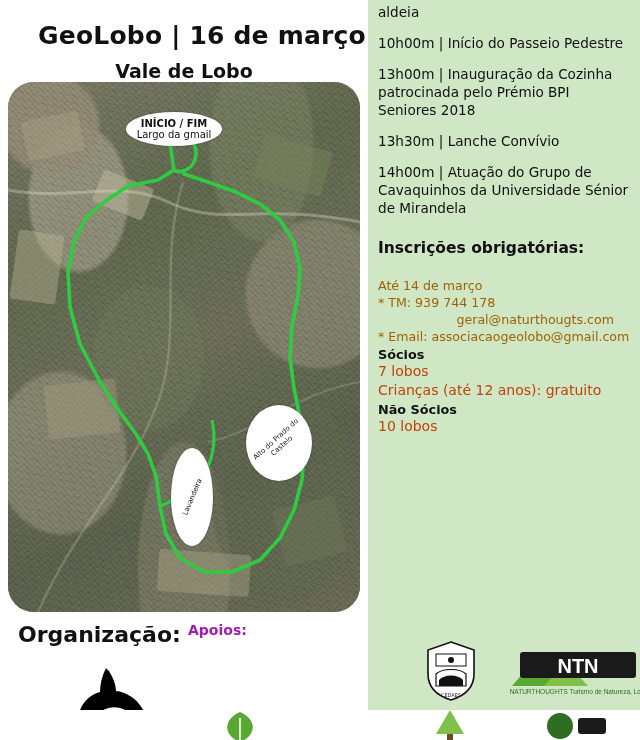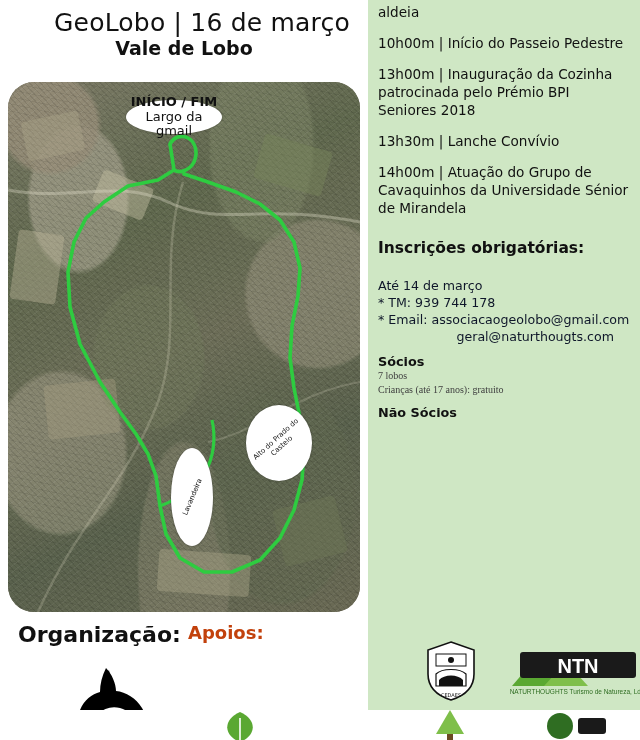--- a/index.html
+++ b/index.html
@@ -18,31 +18,32 @@
 
   
   #left-col {
     position: absolute;
     left: 0; top: 0;
     width: 368px; height: 740px;
   }
   #title-main {
     text-align: center;
     font-size: 25px;
-    font-weight: normal;
+    font-weight: bold;
     color: #111111;
     letter-spacing: 0.2px;
-    margin-top: 8px;
+    margin-top: 21px;
     padding-left: 36px;
   }
   #title-sub {
     text-align: center;
     font-size: 19px;
     font-weight: bold;
     color: #111111;
+    margin-top: 10px;
   }
 
   
   #map-wrap {
     position: absolute;
     left: 8px; top: 82px;
     width: 352px; height: 530px;
     border-radius: 26px;
     overflow: hidden;
     background: #6f6a58;
@@ -84,40 +85,40 @@
     font-size: 7px;
     text-align: center;
     display: flex;
     align-items: center;
     justify-content: center;
     line-height: 1.15;
     padding: 2px;
     box-shadow: 0 0 2px rgba(0,0,0,0.4);
   }
   #label-inicio {
-    left: 118px; top: 18px; width: 96px; height: 34px;
-    font-size: 13px;
+    left: 118px; top: 30px; width: 96px; height: 34px;
+    font-size: 10px;
   }
   #label-lavandeira {
     left: 163px; top: 366px; width: 42px; height: 98px;
   }
   #label-lavandeira span { transform: rotate(-67deg); white-space: nowrap; display:block; }
   #label-cast {
     left: 238px; top: 323px; width: 66px; height: 76px;
   }
   #label-cast span { transform: rotate(-42deg); display:block; line-height:1.25; }
 
   
   #org-title {
     position: absolute; left: 18px; top: 622px;
     font-size: 22px; font-weight: bold; color: #111;
   }
   #apoios-title {
     position: absolute; left: 188px; top: 622px;
-    font-size: 18px; font-weight: bold; color: #c2410c;
+    font-size: 14px; font-weight: bold; color: #a21caf;
   }
   #wolf-logo {
     position: absolute; left: 62px; top: 664px;
     width: 92px; height: 76px;
   }
 
   
   #right-col {
     position: absolute;
     left: 368px; top: 0;
@@ -135,29 +136,29 @@
   #sched-first { padding-top: 4px; }
 
   #insc-title {
     font-size: 15.5px;
     font-weight: bold;
     color: #111;
     margin: 22px 0 20px 0;
   }
   .insc-line {
     font-size: 12.6px;
-    color: #0f172a;
+    color: #a16207;
     line-height: 1.35;
   }
   .insc-line.indent { text-align: right; padding-right: 16px; }
   .grp-head {
     font-size: 12.8px; font-weight: bold; color: #111;
-    margin-top: 9px;
-  }
-  .grp-line { font-size: 10px; color: #404040; line-height: 1.35; font-family: Liberation Serif, serif; }
+    margin-top: 2px;
+  }
+  .grp-line { font-size: 14px; color: #c2410c; line-height: 1.35; }
 
   
   #logos-row {
     position: absolute; left: 0; top: 636px;
     width: 272px; height: 104px; margin-left: 36px;
   }
   #logo-cedaes {
     position: absolute; left: 16px; top: 4px;
     width: 62px; height: 62px;
   }
@@ -243,28 +244,29 @@
 
     <div class="sched" id="sched-first">aldeia</div>
     <div class="sched">10h00m | Início do Passeio Pedestre</div>
     <div class="sched">13h00m | Inauguração da Cozinha patrocinada pelo Prémio BPI Seniores 2018</div>
     <div class="sched">13h30m | Lanche Convívio</div>
     <div class="sched">14h00m | Atuação  do Grupo de Cavaquinhos da Universidade Sénior de Mirandela</div>
 
     <div id="insc-title">Inscrições obrigatórias:</div>
     <div class="insc-line">Até 14 de março</div>
     <div class="insc-line">* TM: 939 744 178</div>
+    <div class="insc-line indent">geral@naturthougts.com</div>
     <div class="insc-line">* Email: associacaogeolobo@gmail.com</div>
-    <div class="insc-line indent">geral@naturthougts.com</div>
 
     <div class="grp-head">Sócios</div>
     <div class="grp-line"> 7 lobos</div>
-    <div class="grp-line">Crianças (até 17 anos): gratuito</div>
+    <div class="grp-line">Crianças (até 12 anos): gratuito</div>
 
     <div class="grp-head">Não Sócios</div>
+    <div class="grp-line">10 lobos</div>
 
     <div id="logos-row">
       <svg id="logo-cedaes" viewBox="0 0 62 62">
         <path d="M31,2 L54,10 L54,34 C54,48 44,56 31,60 C18,56 8,48 8,34 L8,10 Z" fill="#ffffff" stroke="#111" stroke-width="1.6"></path>
         <rect x="16" y="14" width="30" height="12" fill="#ffffff" stroke="#111" stroke-width="1"></rect>
         <circle cx="31" cy="20" r="3" fill="#111"></circle>
         <path d="M16,34 C22,28 40,28 46,34 L46,46 L16,46 Z" fill="#ffffff" stroke="#111" stroke-width="1.2"></path>
         <path d="M19,46 L43,46 L43,40 C38,34 24,34 19,40 Z" fill="#111"></path>
         <text x="31" y="57" class="cap" text-anchor="middle" fill="#111">CEDAES</text>
       </svg>

